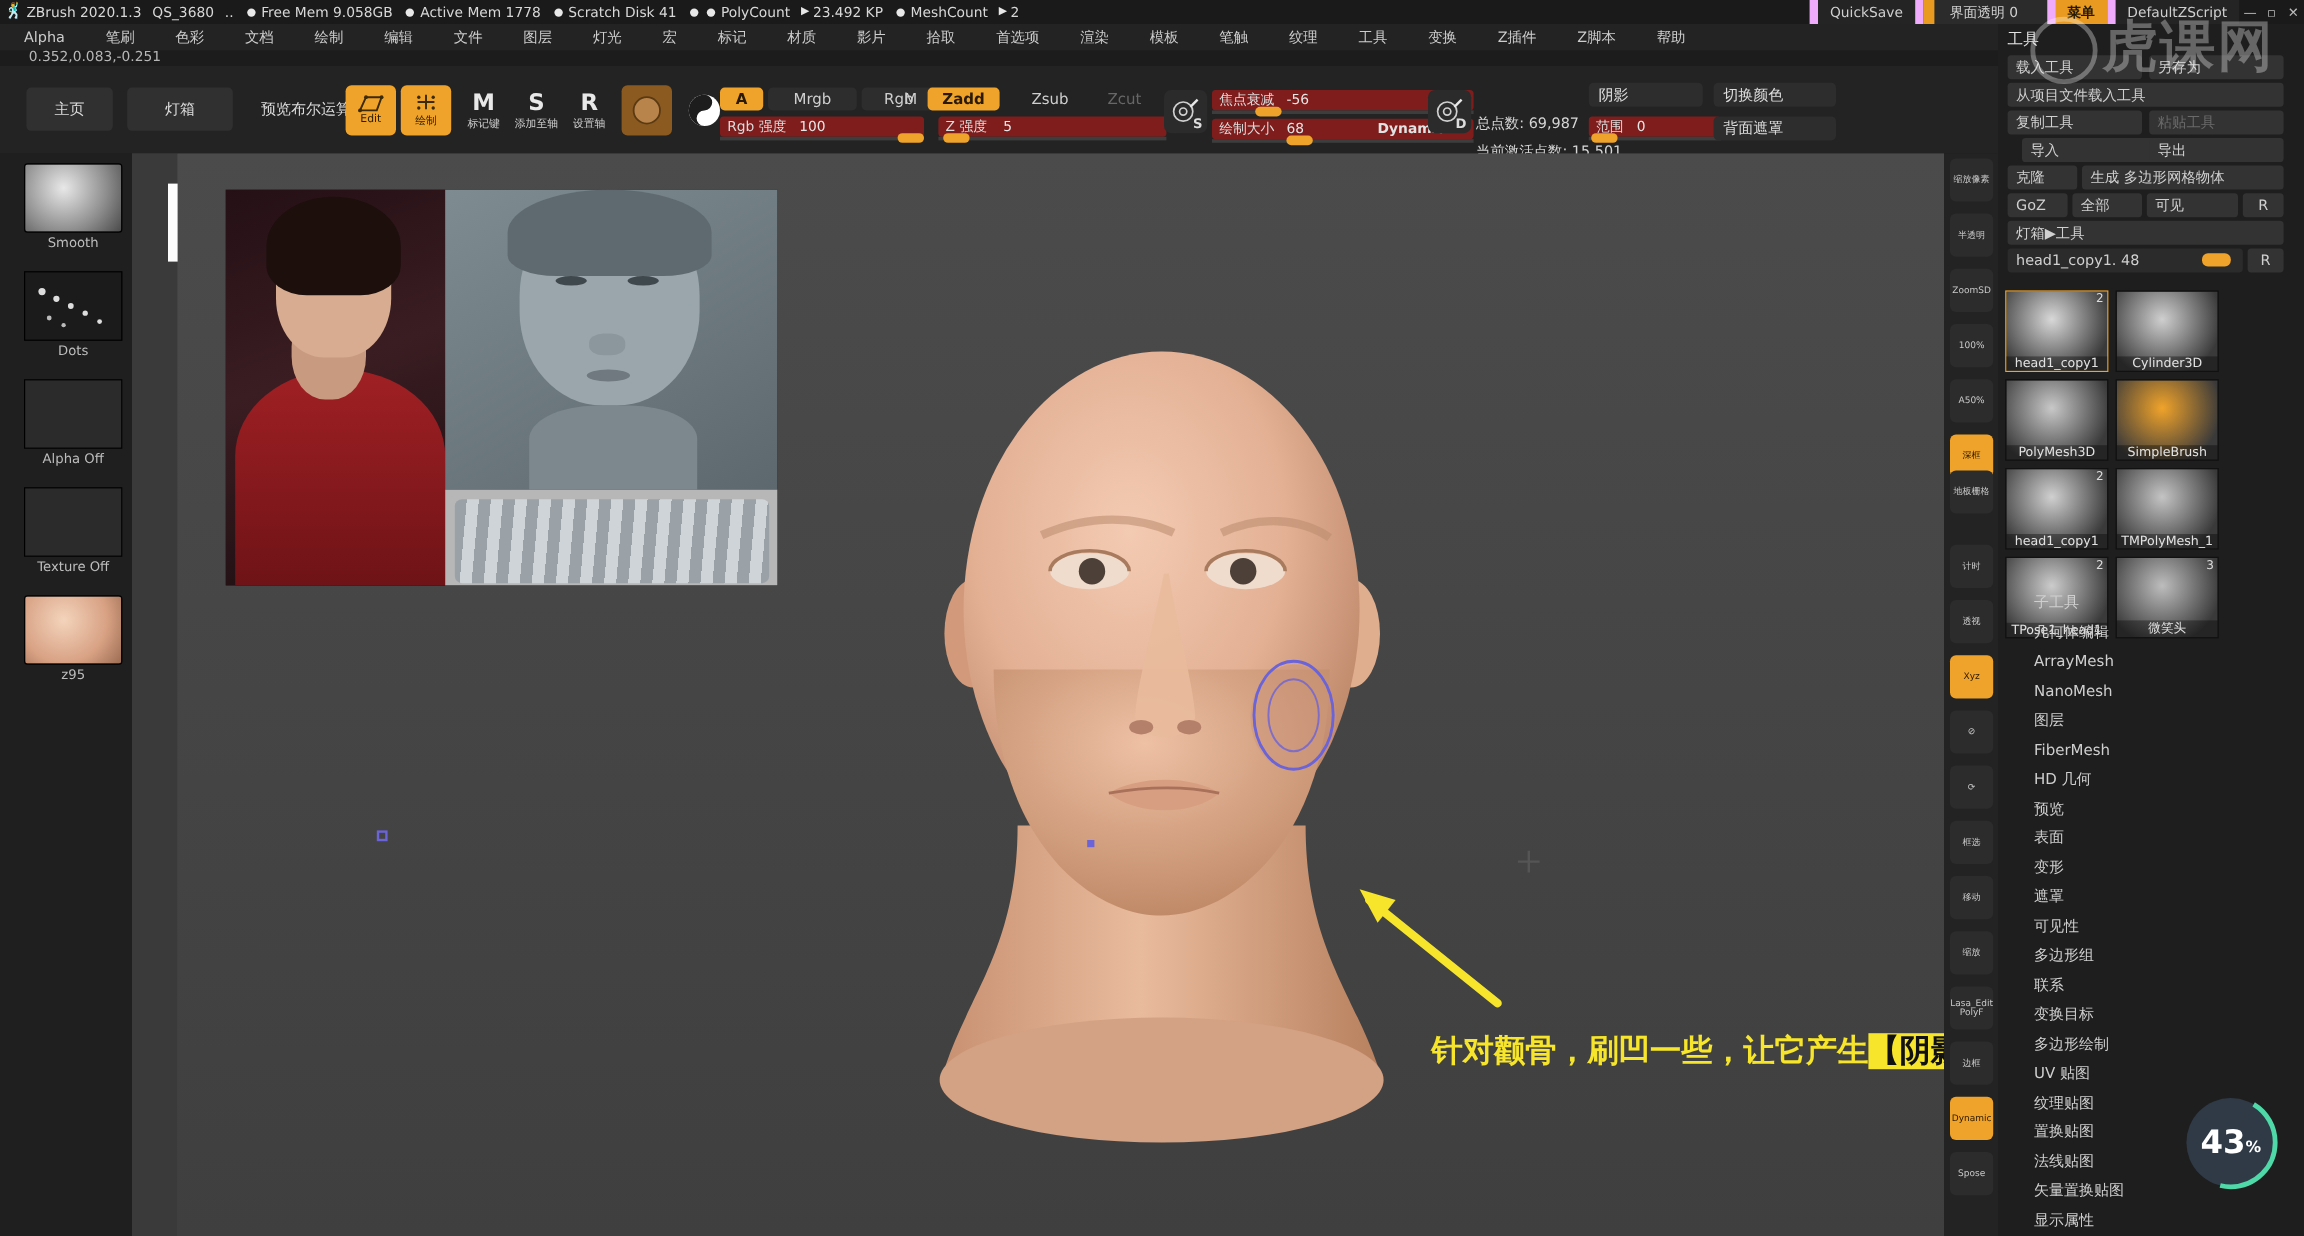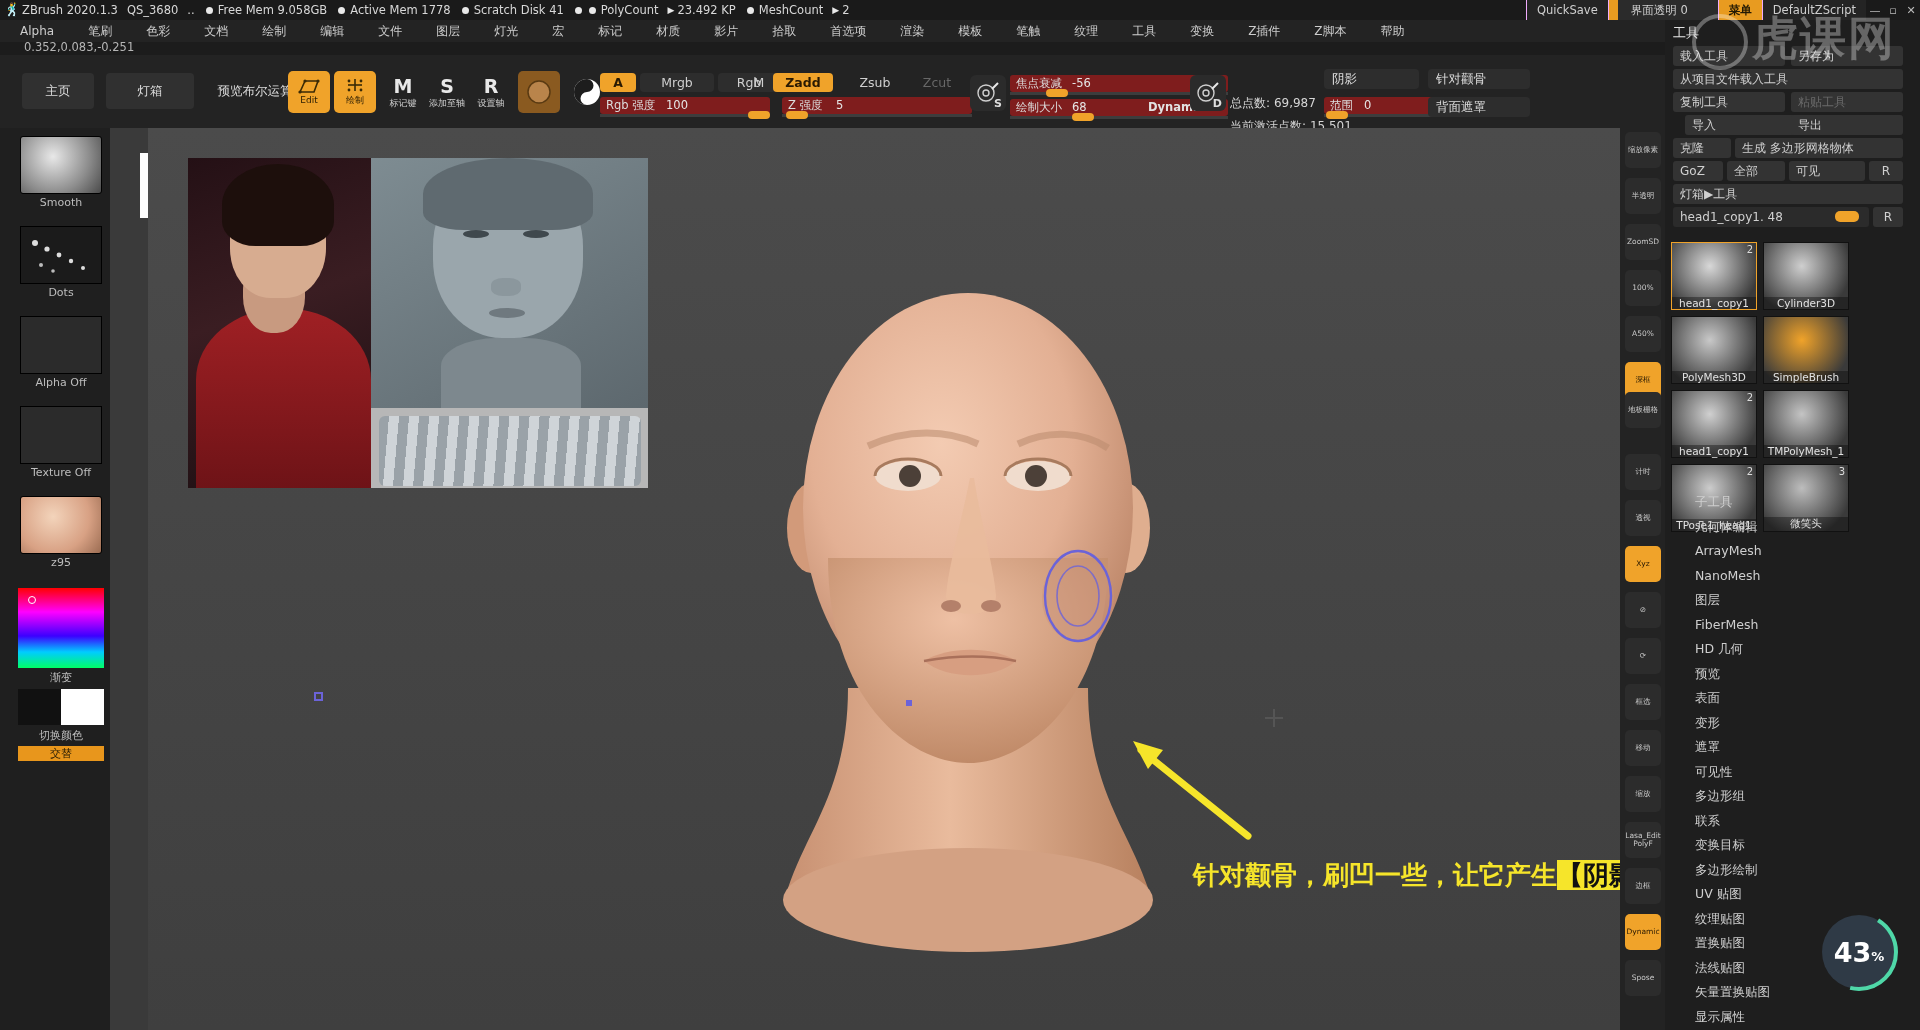--- a/index.html
+++ b/index.html
@@ -17,21 +17,21 @@
   }
   #titlebar .runner{ width:14px;height:14px;margin-right:4px;flex:none;
      display:inline-block;color:#eee;font-size:13px;line-height:14px;text-align:center;}
   #titlebar .seg{ margin-right:9px; }
   #titlebar .dot{ display:inline-block;width:7px;height:7px;border-radius:50%;
      background:#e8e8e8;margin:0 5px 0 2px;vertical-align:middle;}
   #titlebar .tri{ color:#e8e8e8; font-size:9px;}
   .tb-right{ position:absolute; right:0; top:0; height:20px; display:flex;
     align-items:center; gap:0px; font-size:11.5px;}
   .tb-right .rbtn{ padding:2px 10px; height:20px; line-height:16px; background:#242424;
-     border-left:1px solid #f0abfc; color:#cfcfcf;}
+     border-left:7px solid #f0abfc; color:#cfcfcf;}
   .tb-right .rbtn.orange{ background:#e89b20; color:#241a04; font-weight:bold;}
   .tb-right .rbtn.sliderbox{ background:#2b2b2b; width:110px; position:relative;}
   .tb-right .rbtn.sliderbox .fill{position:absolute;left:0;top:0;bottom:0;width:9px;background:#e89b20;}
   .wbtns{display:flex;align-items:center;}
   .wbtns span{width:18px;text-align:center;color:#bbb;font-size:11px;}
 
   
   #menubar{
     position:absolute; left:0; top:20px; width:1920px; height:22px;
     background:#232323; display:flex; align-items:center; font-size:12px;
@@ -303,21 +303,21 @@
     <span>15,501</span>
   </div>
 
   <div class="shbtn" style="left:1324px;top:14px;width:95px;height:20px;justify-content:flex-start;padding-left:8px;background:#2d2d2d;">阴影</div>
   <div class="sld" style="left:1324px;top:42px;width:110px;">
     <span class="lab">范围</span>
     <span class="val" style="left:40px">0</span>
     <div class="bar"></div>
     <div class="knob" style="left:2px"></div>
   </div>
-  <div class="shbtn" style="left:1428px;top:14px;width:102px;height:20px;justify-content:flex-start;padding-left:8px;background:#2d2d2d;">针对颧骨</div>
+  <div class="shbtn" style="left:1428px;top:14px;width:102px;height:20px;justify-content:flex-start;padding-left:8px;background:#2d2d2d;">切换颜色</div>
   <div class="shbtn" style="left:1428px;top:42px;width:102px;height:20px;justify-content:flex-start;padding-left:8px;background:#2d2d2d;">背面遮罩</div>
 </div>
 
 <div id="leftpal">
   <div class="lp-item" style="top:8px;">
     <div class="lp-thumb" style="background:radial-gradient(circle at 40% 35%, #e8e8e8, #8d8d8d 60%, #4a4a4a);border-radius:3px;"></div>
     <div class="lp-cap">Smooth</div>
   </div>
   <div class="lp-item" style="top:98px;">
     <div class="lp-thumb" style="background:#1b1b1b;position:relative;">
@@ -339,33 +339,20 @@
   </div>
   <div class="lp-item" style="top:278px;">
     <div class="lp-thumb" style="background:#2b2b2b;"></div>
     <div class="lp-cap">Texture Off</div>
   </div>
   <div class="lp-item" style="top:368px;">
     <div class="lp-thumb" style="background:radial-gradient(circle at 40% 35%, #f3d4bb, #d8a184 60%, #9b6c52);border-radius:3px;"></div>
     <div class="lp-cap">z95</div>
   </div>
 
-  <div class="swatchbox" style="top:460px;">
-    <div style="height:80px;background:linear-gradient(180deg,#ff0000,#ff00ff 30%,#3c00ff 60%,#00ccff 80%,#00ff66);position:relative;">
-      <div style="position:absolute;left:0;top:0;width:100%;height:100%;background:linear-gradient(90deg,rgba(0,0,0,0),rgba(255,255,255,0) 50%);"></div>
-      <div style="position:absolute;left:10px;top:8px;width:8px;height:8px;border:1px solid #fff;border-radius:50%;"></div>
-    </div>
-    <div class="lp-cap">渐变</div>
-    <div style="display:flex;margin-top:4px;">
-      <div style="width:43px;height:36px;background:#111;"></div>
-      <div style="width:43px;height:36px;background:#fff;"></div>
-    </div>
-    <div class="lp-cap" style="margin-top:3px">切换颜色</div>
-    <div style="height:15px;background:#e8961c;margin-top:3px;color:#241a04;font-size:11px;text-align:center;line-height:15px;">交替</div>
-  </div>
 </div>
 
 <div id="canvas">
   <div id="leftstrip"></div>
   <div id="whitebox"></div>
 
   <div id="viewport">
 
     <div class="ref" style="left:40px;top:30px;width:460px;height:330px;background:#2a2226;overflow:hidden;">
 

